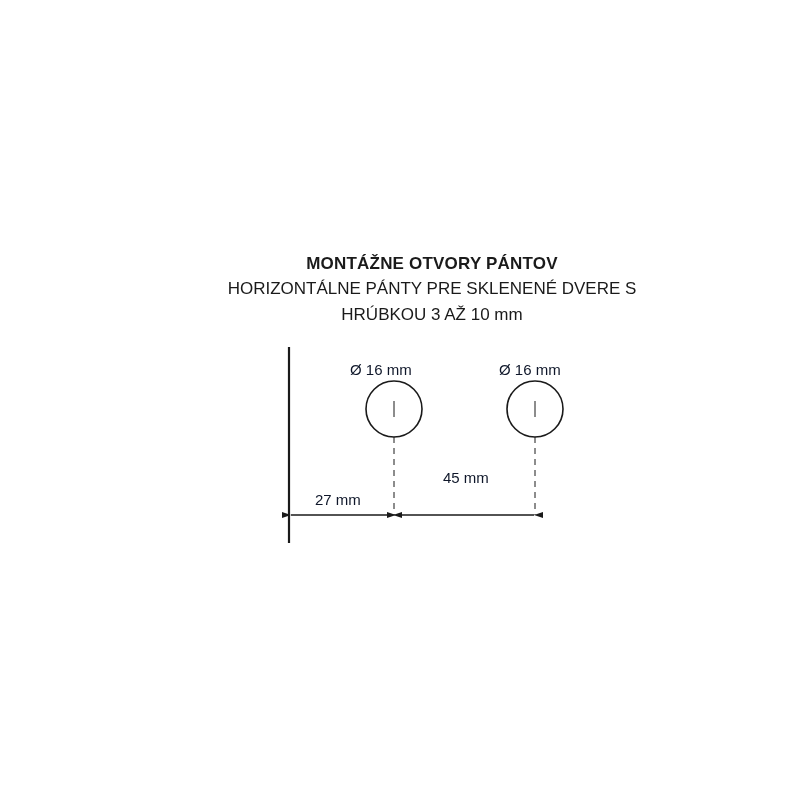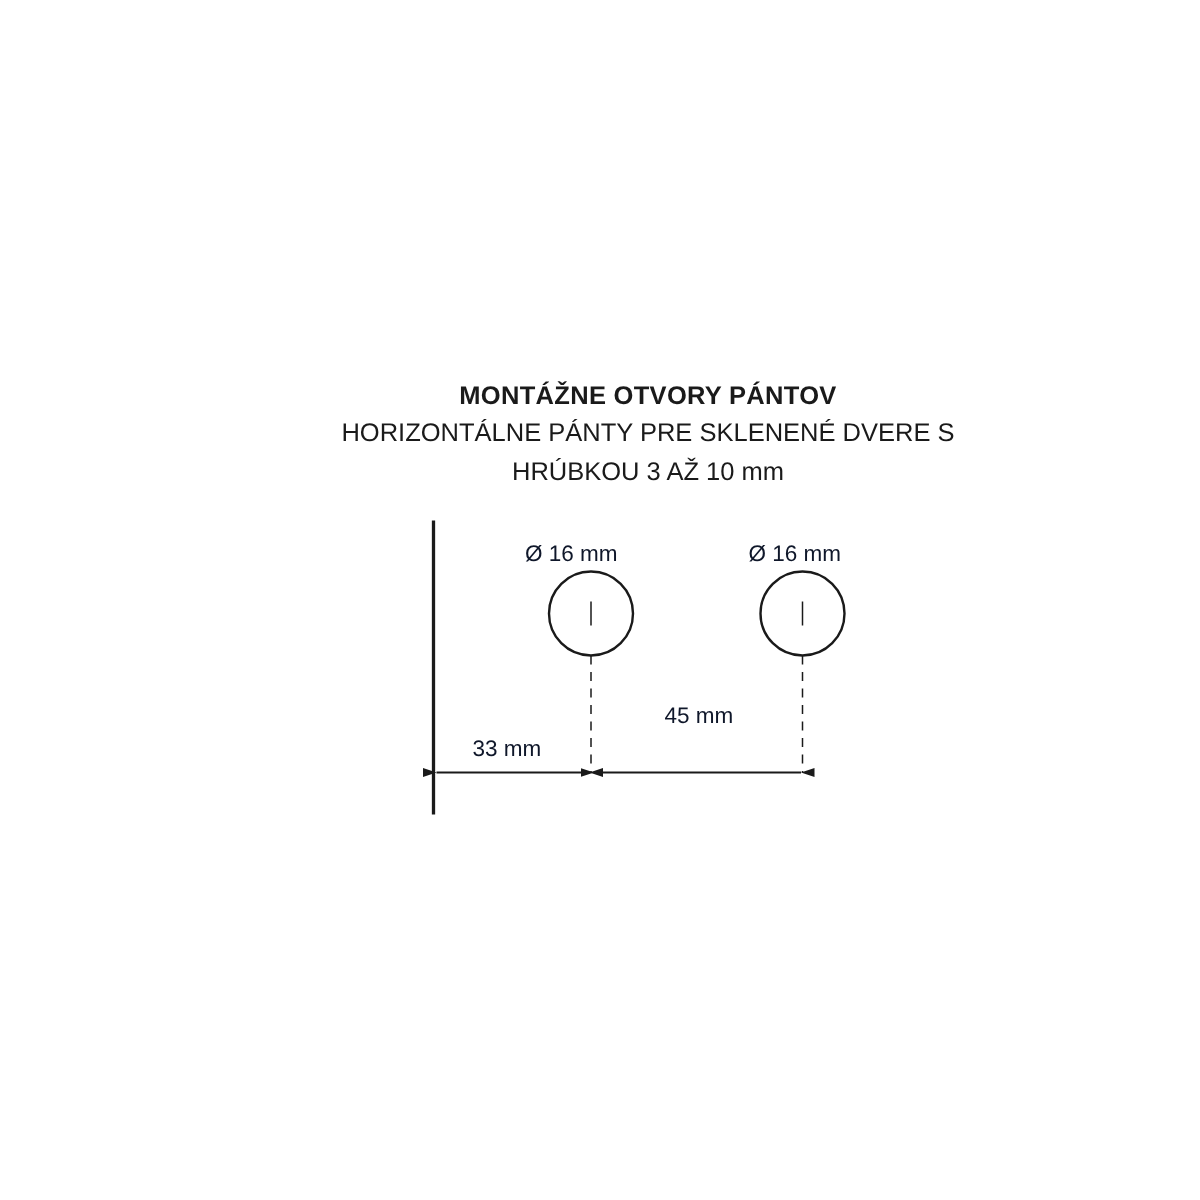--- a/index.html
+++ b/index.html
@@ -93,16 +93,16 @@
     <line x1="503" y1="401" x2="503" y2="417" stroke="#1a1a1a" stroke-width="1"></line>
     <line x1="503" y1="437" x2="503" y2="515" stroke="#1a1a1a" stroke-width="1" stroke-dasharray="6 5"></line>
 
     <line x1="259" y1="515" x2="361" y2="515" stroke="#1a1a1a" stroke-width="1.3" marker-start="url(#arrow-start)" marker-end="url(#arrow-end)"></line>
 
     <line x1="364" y1="515" x2="502" y2="515" stroke="#1a1a1a" stroke-width="1.3" marker-start="url(#arrow-start)" marker-end="url(#arrow-end)"></line>
   </svg>
 
   <div class="dim-label lbl-dia-left">Ø 16 mm</div>
   <div class="dim-label lbl-dia-right">Ø 16 mm</div>
-  <div class="dim-label lbl-33">33 mm</div>
+  <div class="dim-label lbl-33">27 mm</div>
   <div class="dim-label lbl-45">45 mm</div>
 
 </div>
 
 </body></html>

